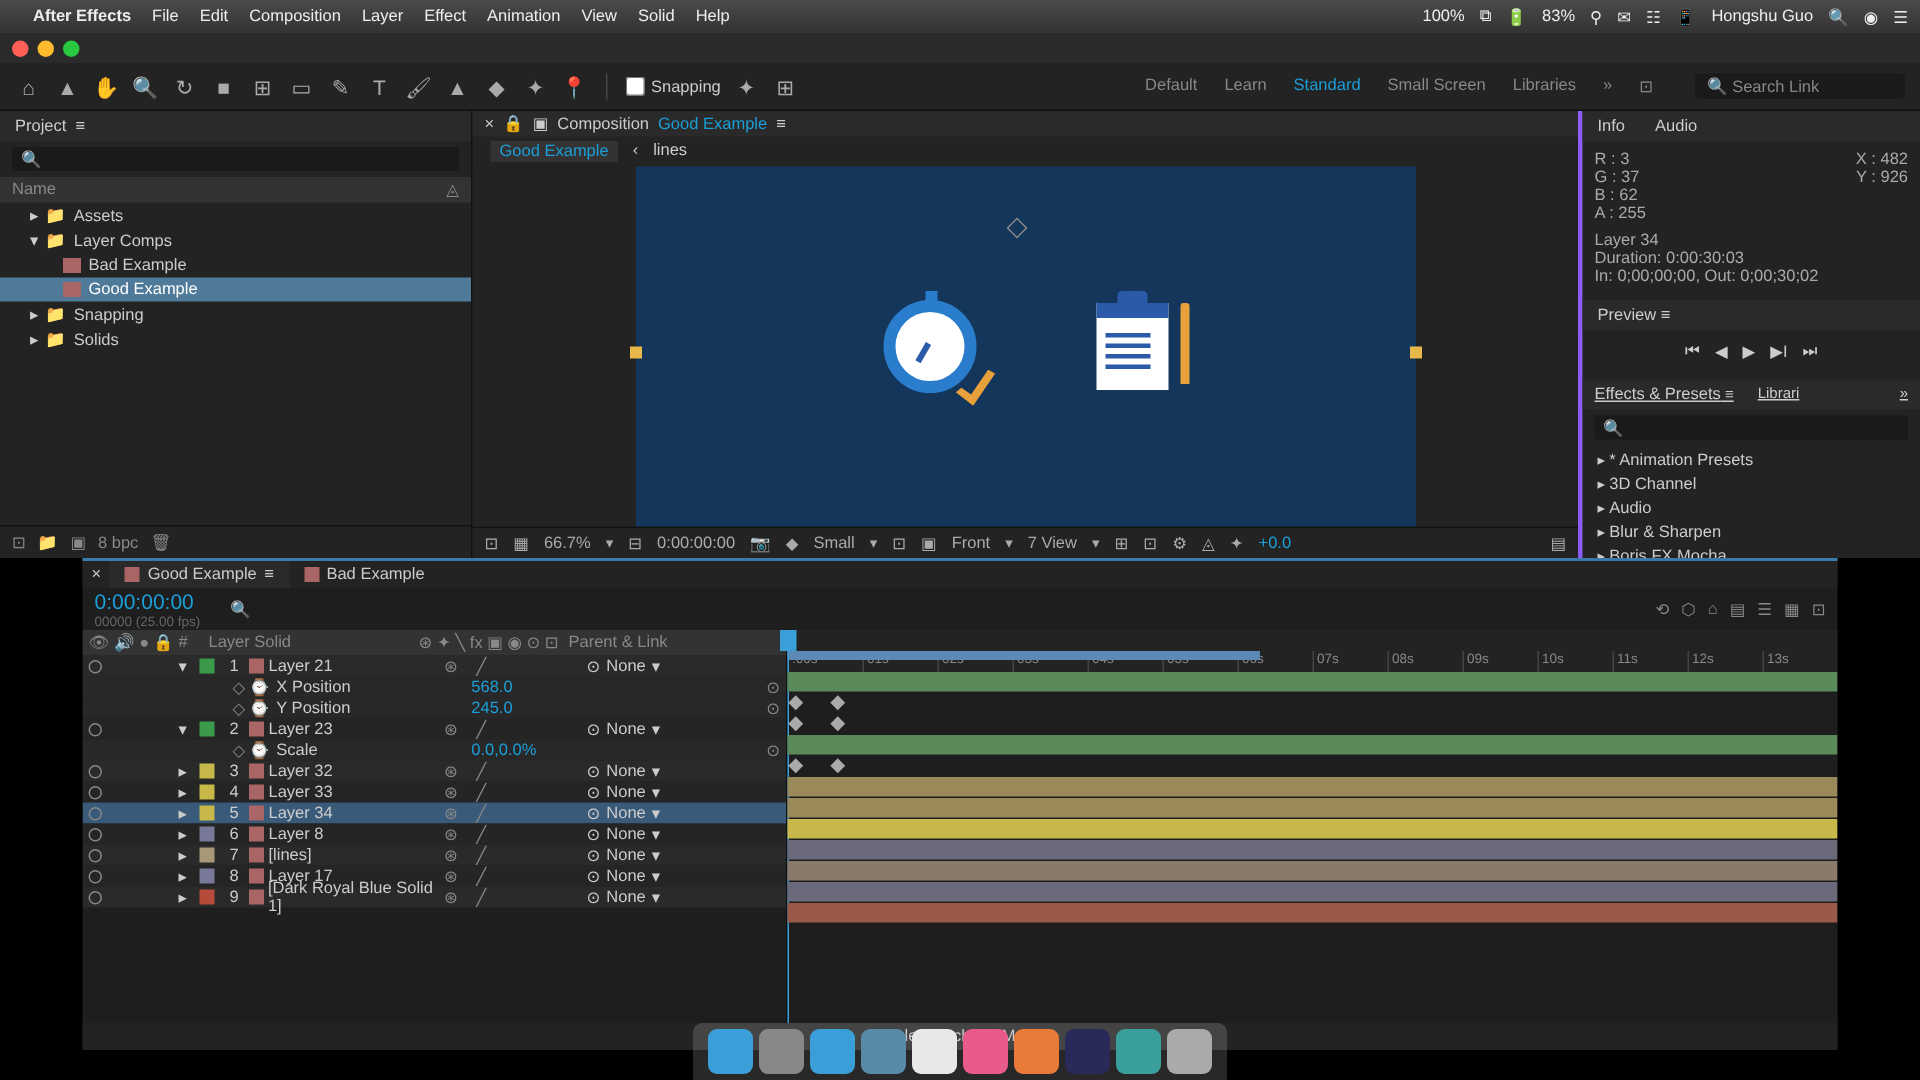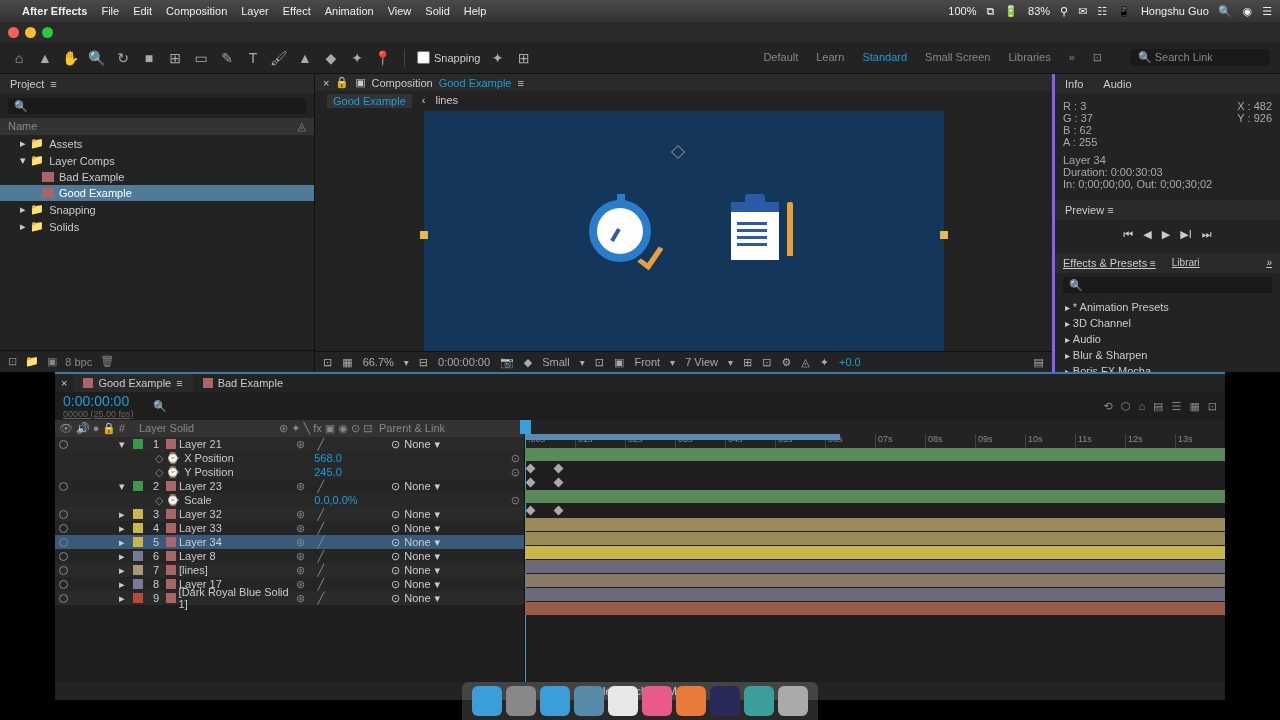--- a/index.html
+++ b/index.html
@@ -62,21 +62,21 @@
 .ep-tabs { display: flex; background: #2a2a2a; margin-top: 4px; }
 .ep-tabs div { padding: 4px 8px; font-size: 10px; text-decoration: underline; }
 .ep-list { padding: 2px 0; }
 .ep-item { padding: 2px 10px; font-size: 10px; }
 .timeline-panel { height: 328px; background: #1e1e1e; border-top: 2px solid #3a7aa8; display: flex; flex-direction: column; position: relative; left: 55px; width: 1170px; }
 .tl-tabs { display: flex; background: #232323; }
 .tl-tabs .tab { padding: 3px 10px; display: flex; align-items: center; gap: 5px; }
 .tl-tabs .tab.active { background: #2a2a2a; }
 .tl-header-row { display: flex; align-items: center; padding: 4px 8px; height: 28px; }
 .timecode { color: #1a9fd9; font-size: 14px; font-weight: 500; }
-.tl-sub { font-size: 9px; color: #666; text-decoration: underline; }
+.tl-sub { font-size: 9px; color: #666; }
 .tl-icons { margin-left: auto; display: flex; gap: 8px; color: #888; }
 .tl-body { flex: 1; display: flex; overflow: hidden; }
 .tl-left { width: 470px; border-right: 1px solid #111; overflow-y: auto; }
 .layer-header { display: flex; background: #333; padding: 2px 4px; font-size: 9px; color: #888; }
 .lh-col1 { width: 60px; } .lh-col2 { width: 20px; } .lh-col3 { width: 140px; } .lh-col4 { width: 100px; } .lh-col5 { width: 80px; }
 .layer-row { display: flex; align-items: center; padding: 0 4px; height: 14px; font-size: 10px; }
 .layer-row.odd { background: #252525; }
 .layer-row.even { background: #2a2a2a; }
 .layer-row.sel { background: #3a5a7a; }
 .lr-vis { width: 60px; display: flex; gap: 3px; }

